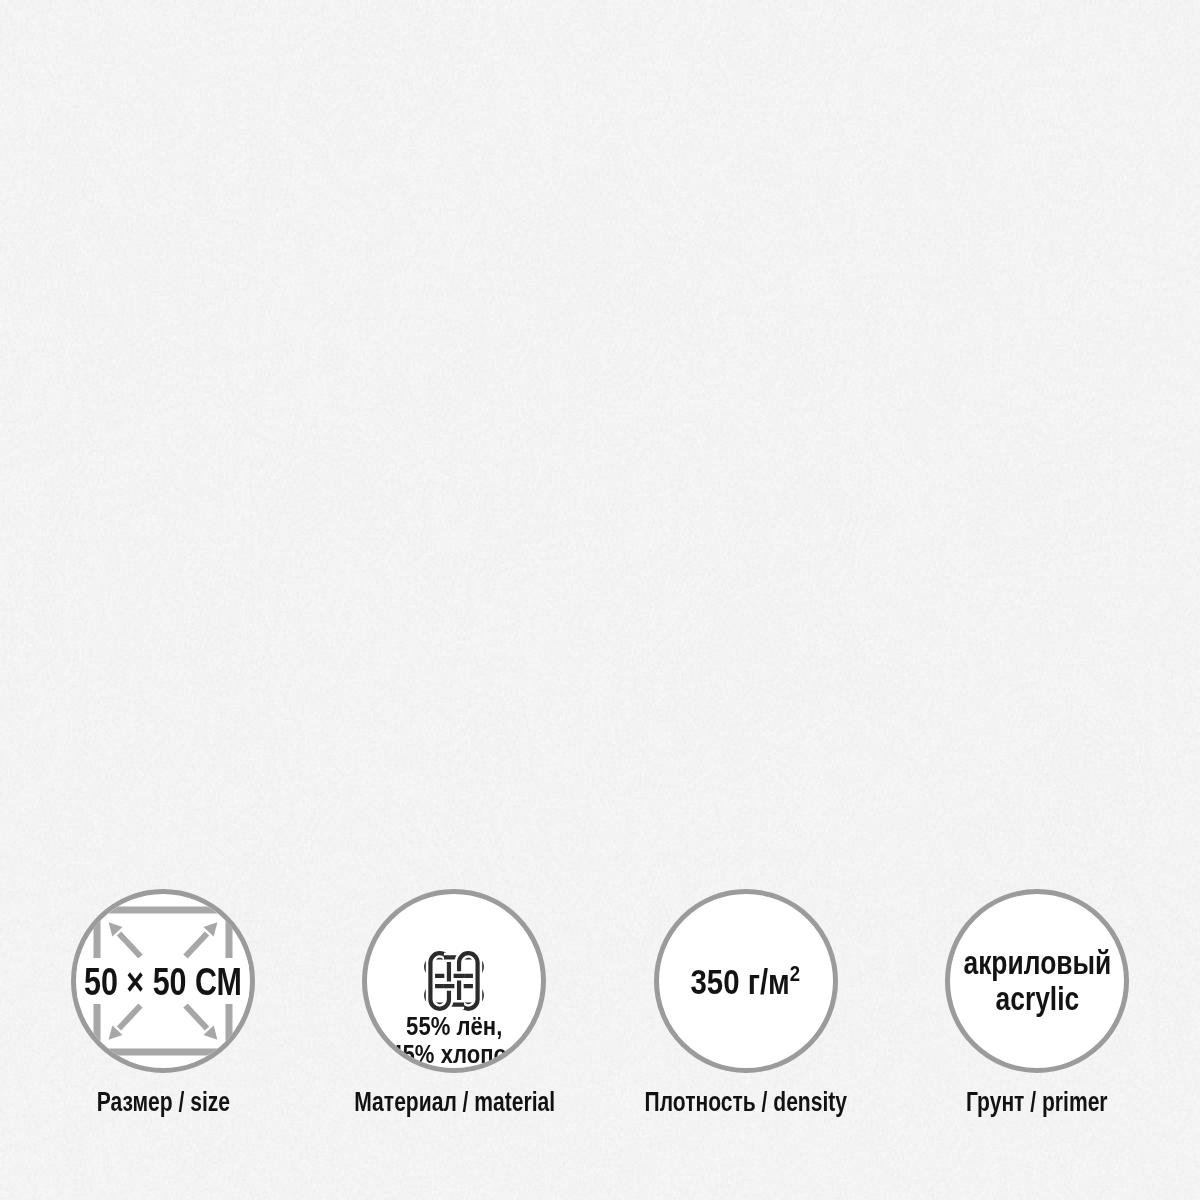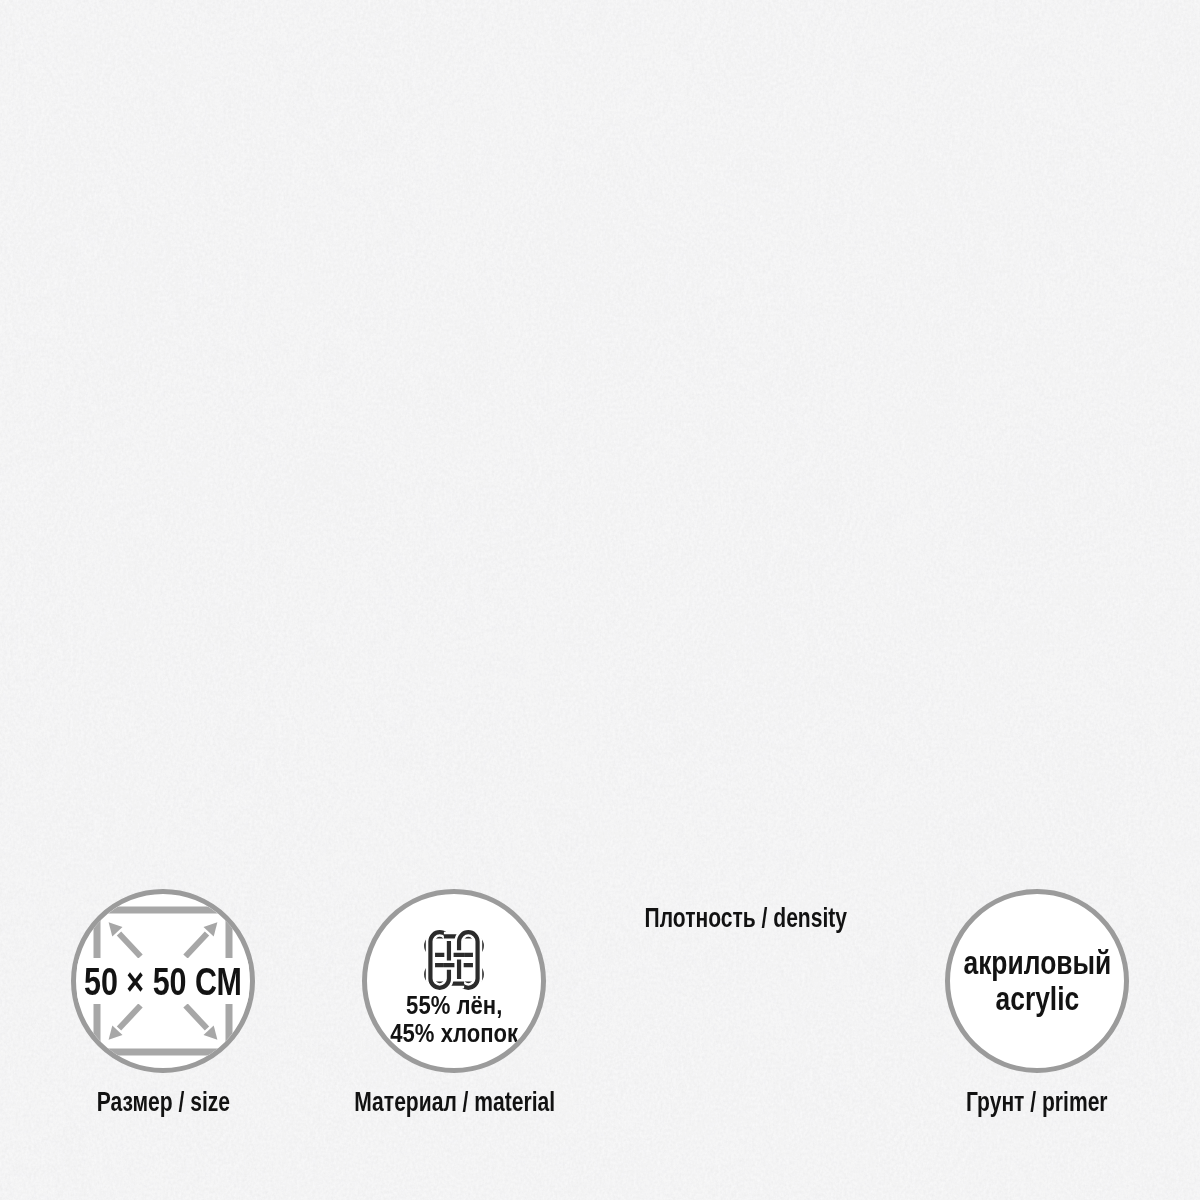--- a/index.html
+++ b/index.html
@@ -17,21 +17,21 @@
     padding:0 71px 0 71px;
     display:flex; justify-content:space-between;
   }
   .badge { display:flex; flex-direction:column; align-items:center; width:184px; }
   .circle {
     width:184px; height:184px; border-radius:50%;
     background:#ffffff; border:5px solid #9b9b9b;
     display:flex; flex-direction:column; align-items:center; justify-content:center;
     text-align:center; color:#131313; overflow:hidden;
   }
-  .circle.material-circle { justify-content:center; padding-top:13px; }
+  .circle.material-circle { justify-content:flex-end; padding-top:13px; }
 
   .label {
     margin-top:16px; font-weight:700; font-size:27px; line-height:1;
     color:#121212; white-space:nowrap;
     transform:scaleX(0.78); transform-origin:50% 50%;
   }
 
   .size-icon { display:block; }
   .size-icon .sq { fill:none; stroke:#a7a7a7; stroke-width:7; }
   .size-icon line { stroke:#a7a7a7; stroke-width:6; }
@@ -118,20 +118,25 @@
         <div class="mat-text">
           <span class="mline">55% лён,</span>
           <span class="mline">45% хлопок</span>
         </div>
       </div>
       <div class="label">Материал / material</div>
     </div>
 
 
     <div class="badge">
+      <div class="circle">
+        <div class="den-text">
+          <span>350 г/м</span><span class="sup">2</span>
+        </div>
+      </div>
       <div class="label">Плотность / density</div>
     </div>
 
     <div class="badge">
       <div class="circle">
         <div class="pri-text">
           <span class="pline">акриловый</span>
           <span class="pline">acrylic</span>
         </div>
       </div>

